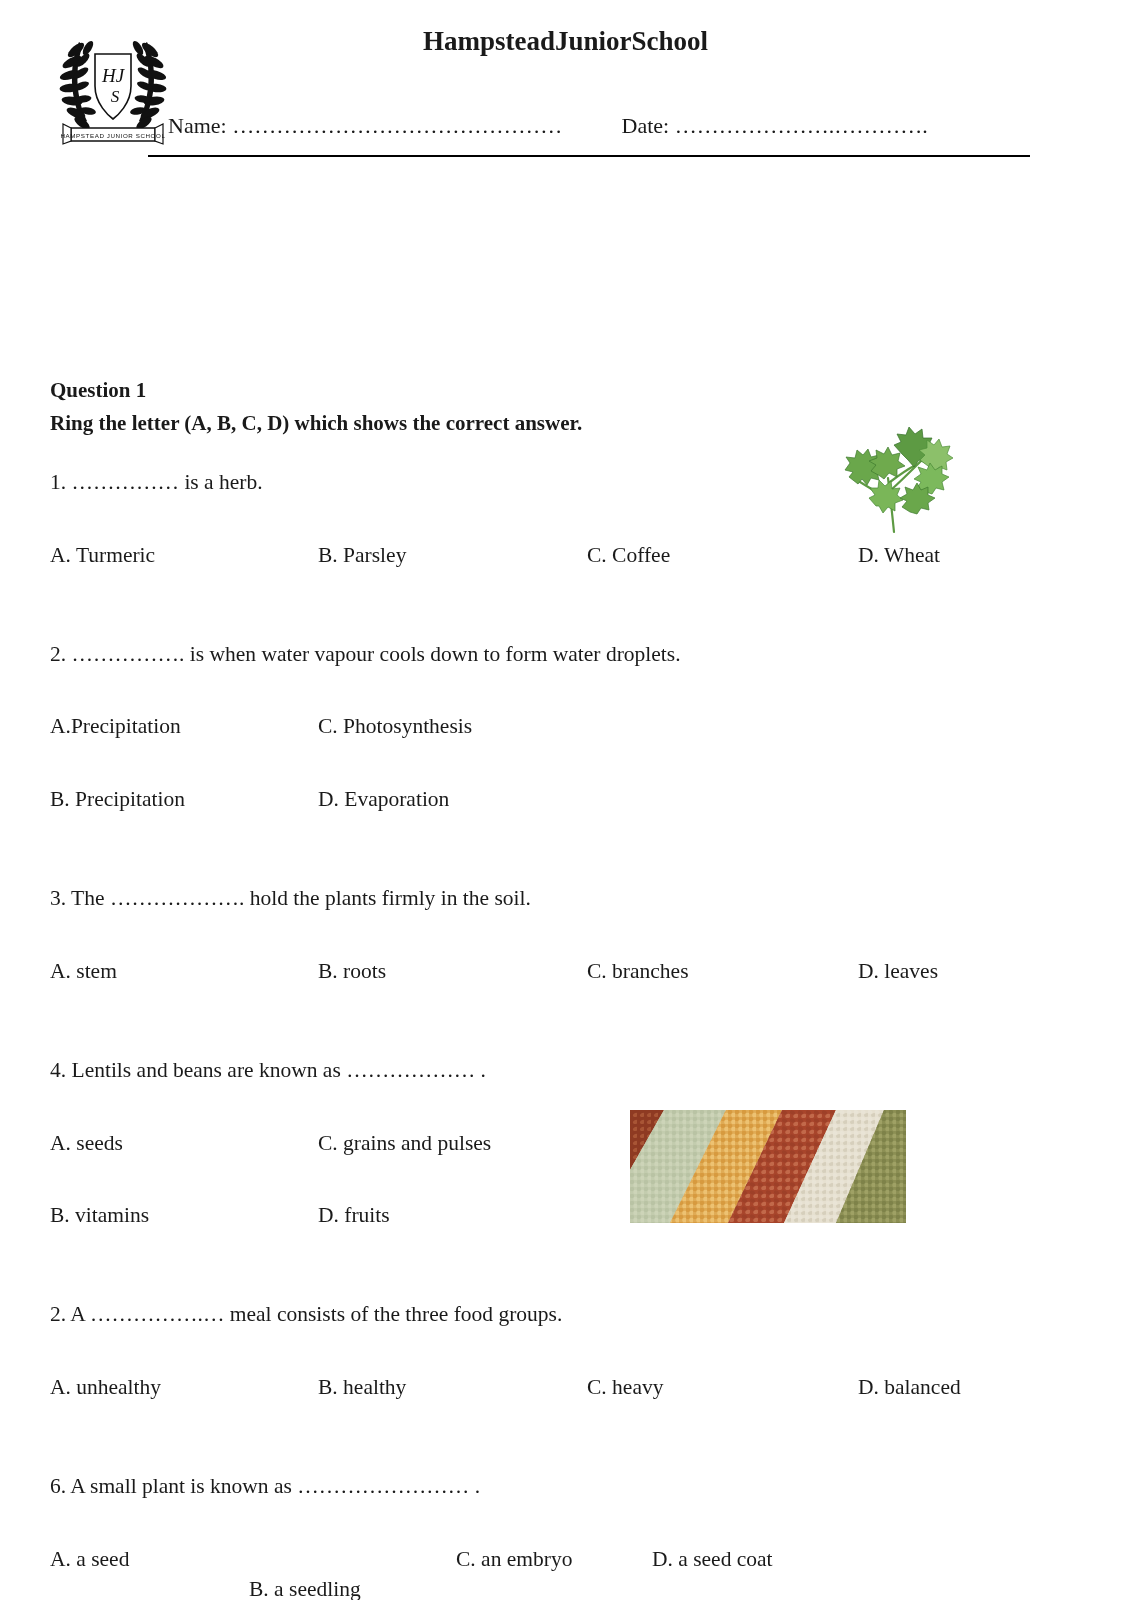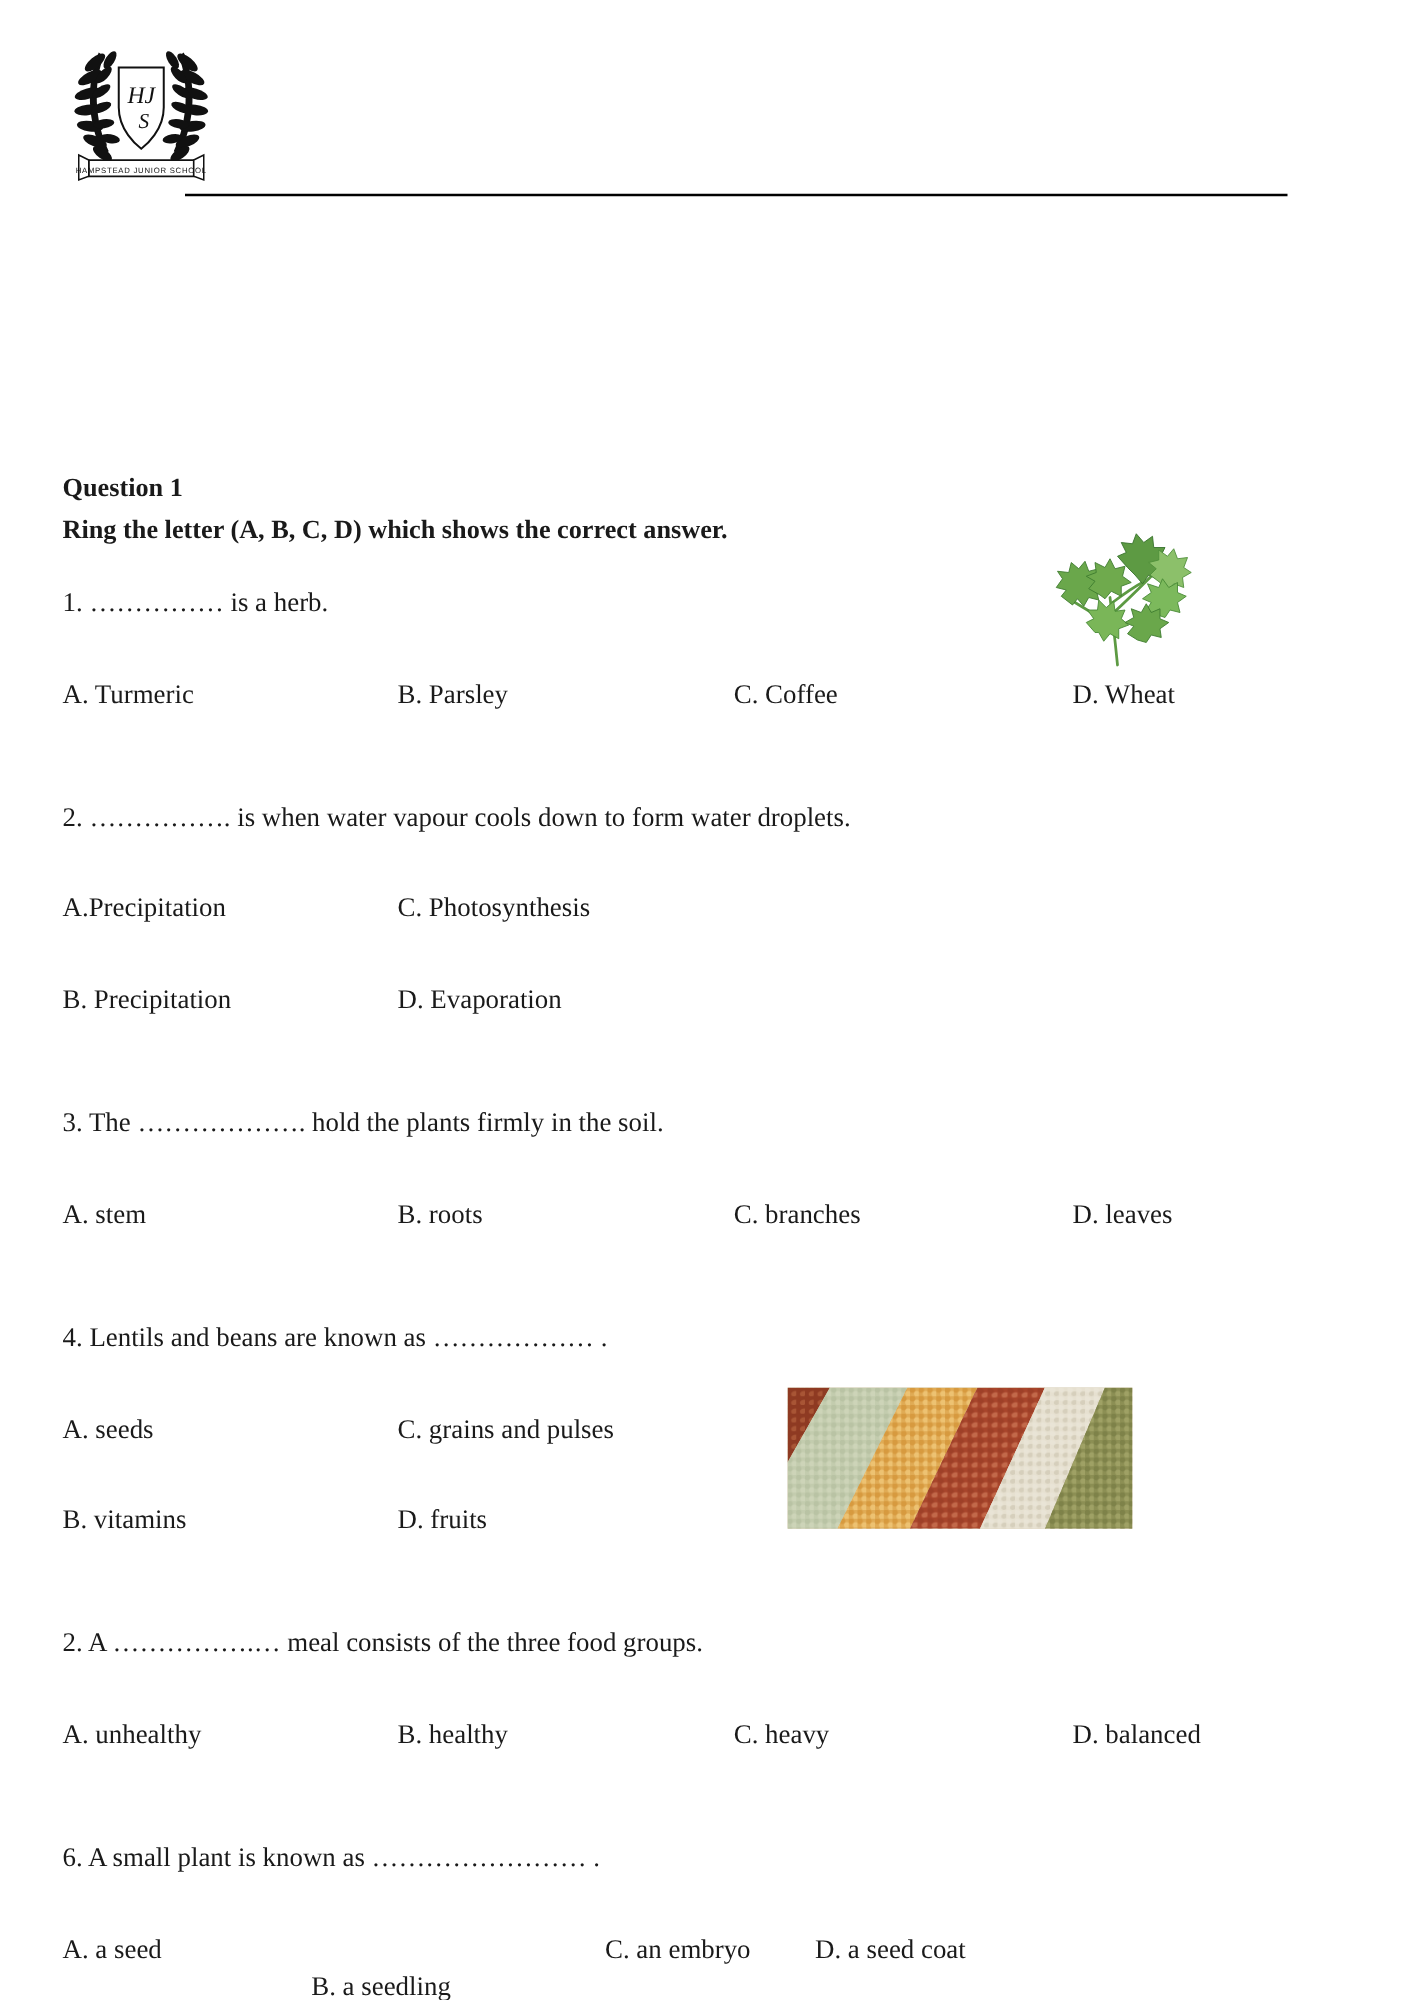--- a/index.html
+++ b/index.html
@@ -162,22 +162,27 @@
 
       <g>
         <path d="M14 104 L98 104 L98 117 L14 117 Z" fill="#ffffff" stroke="#111111" stroke-width="1.4"></path>
         <path d="M14 104 L6 100 L6 120 L14 117 Z" fill="#ffffff" stroke="#111111" stroke-width="1.2"></path>
         <path d="M98 104 L106 100 L106 120 L98 117 Z" fill="#ffffff" stroke="#111111" stroke-width="1.2"></path>
         <text x="56" y="114" text-anchor="middle" font-family="'Liberation Sans', sans-serif" font-size="6.2" letter-spacing="0.6" fill="#111111">HAMPSTEAD JUNIOR SCHOOL</text>
       </g>
     </svg>
   </div>
 
-
-
+  <div class="school-title">HampsteadJuniorSchool</div>
+
+
+  <div class="hdr-row r2">
+    <span class="hdr-col-left">Name: ………………………………………</span>
+    <span class="hdr-col-right">Date: ………………….………….</span>
+  </div>
 
   <div class="hdr-rule"></div>
 </div>
 
 <div class="sheet">
 
   <div class="q-heading l1">Question 1</div>
   <div class="q-heading l2">Ring the letter (A, B, C, D) which shows the correct answer.</div>
 
   <div class="stem" style="top:302px;">1.  …………… is a herb.</div>
@@ -290,16 +295,16 @@
 
   <div class="stem" style="top:1134px;">2. A …………….… meal consists of the three food groups.</div>
   <div class="opt" style="left:50px;  top:1207px;">A. unhealthy</div>
   <div class="opt" style="left:318px; top:1207px;">B. healthy</div>
   <div class="opt" style="left:587px; top:1207px;">C. heavy</div>
   <div class="opt" style="left:858px; top:1207px;">D. balanced</div>
 
   <div class="stem" style="top:1306px;">6. A small plant is known as …………………… .</div>
   <div class="opt" style="left:50px;  top:1379px;">A. a seed</div>
   <div class="opt" style="left:249px; top:1381px;margin-top:28px;">B. a seedling</div>
-  <div class="opt" style="left:456px; top:1379px;margin-left:28px;">C. an embryo</div>
+  <div class="opt" style="left:456px; top:1379px;">C. an embryo</div>
   <div class="opt" style="left:652px; top:1379px;">D. a seed coat</div>
 
 </div>
 
 </body></html>

